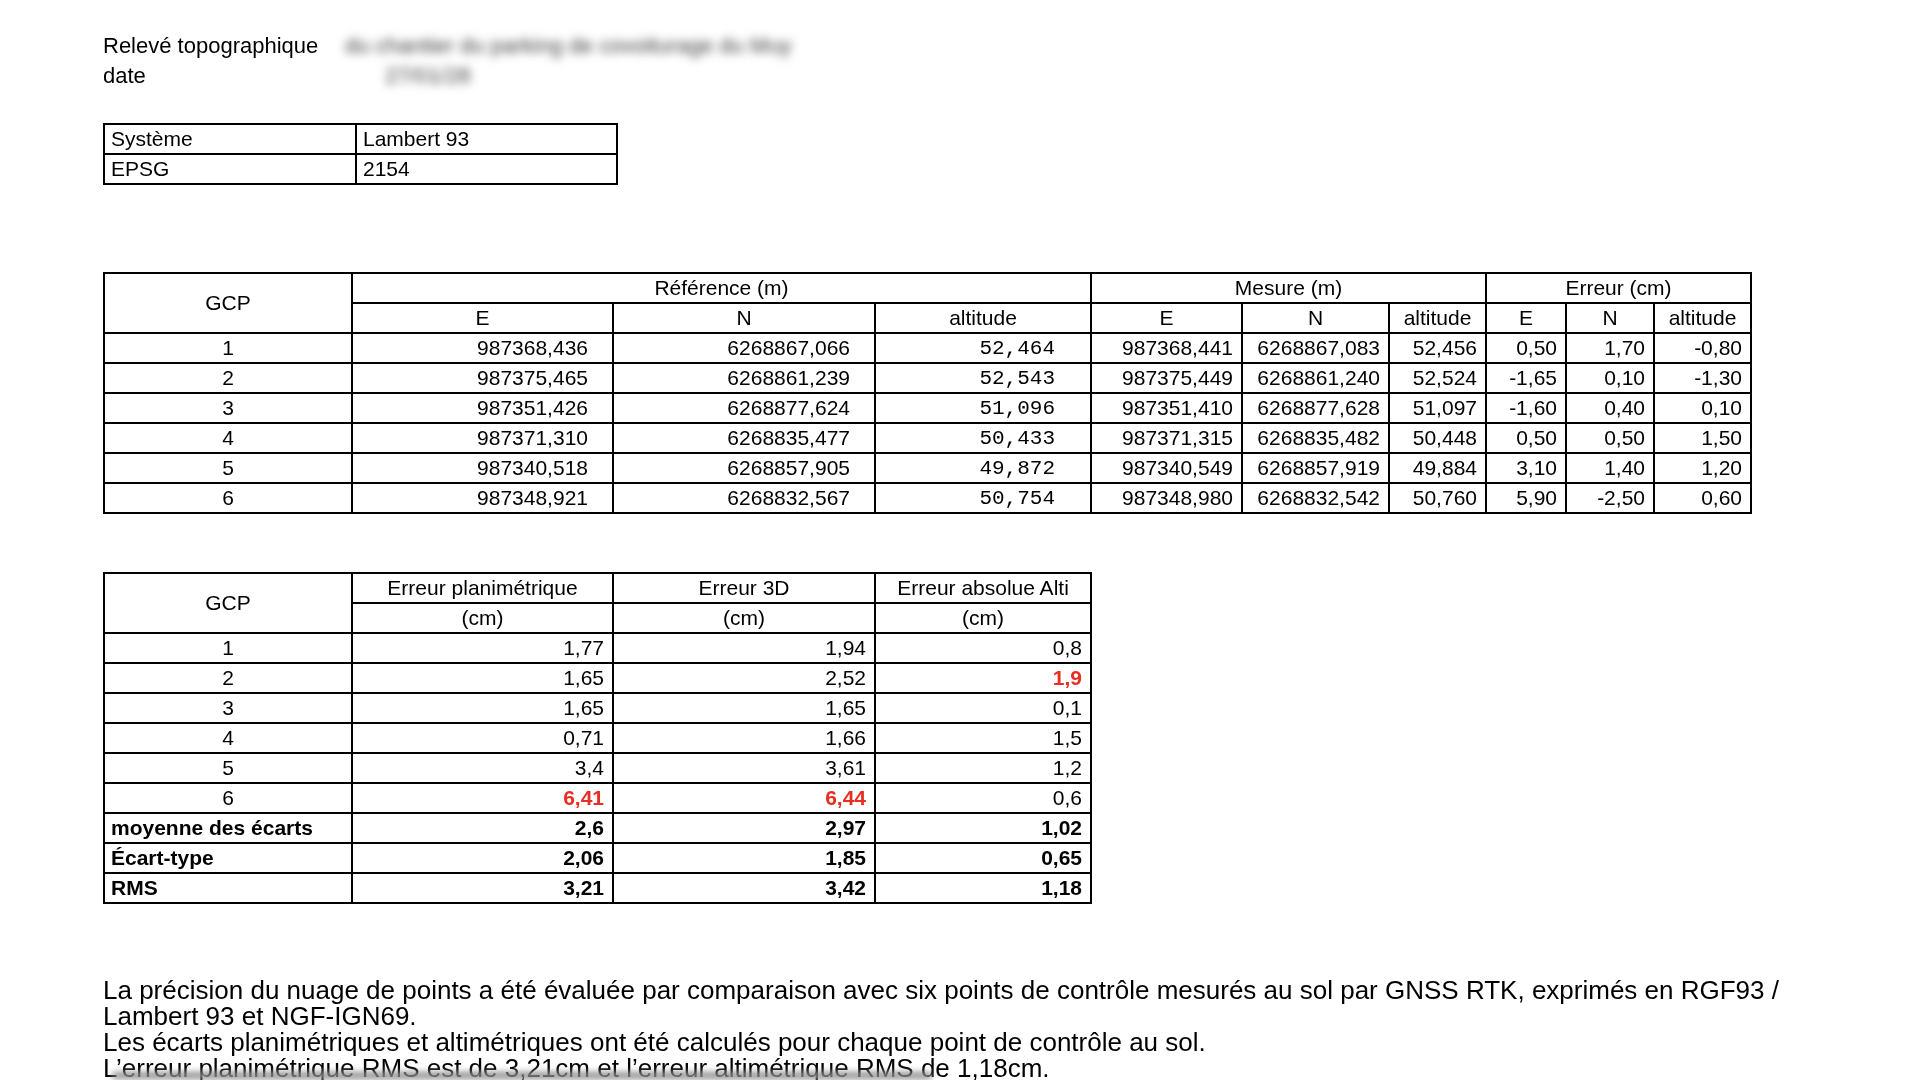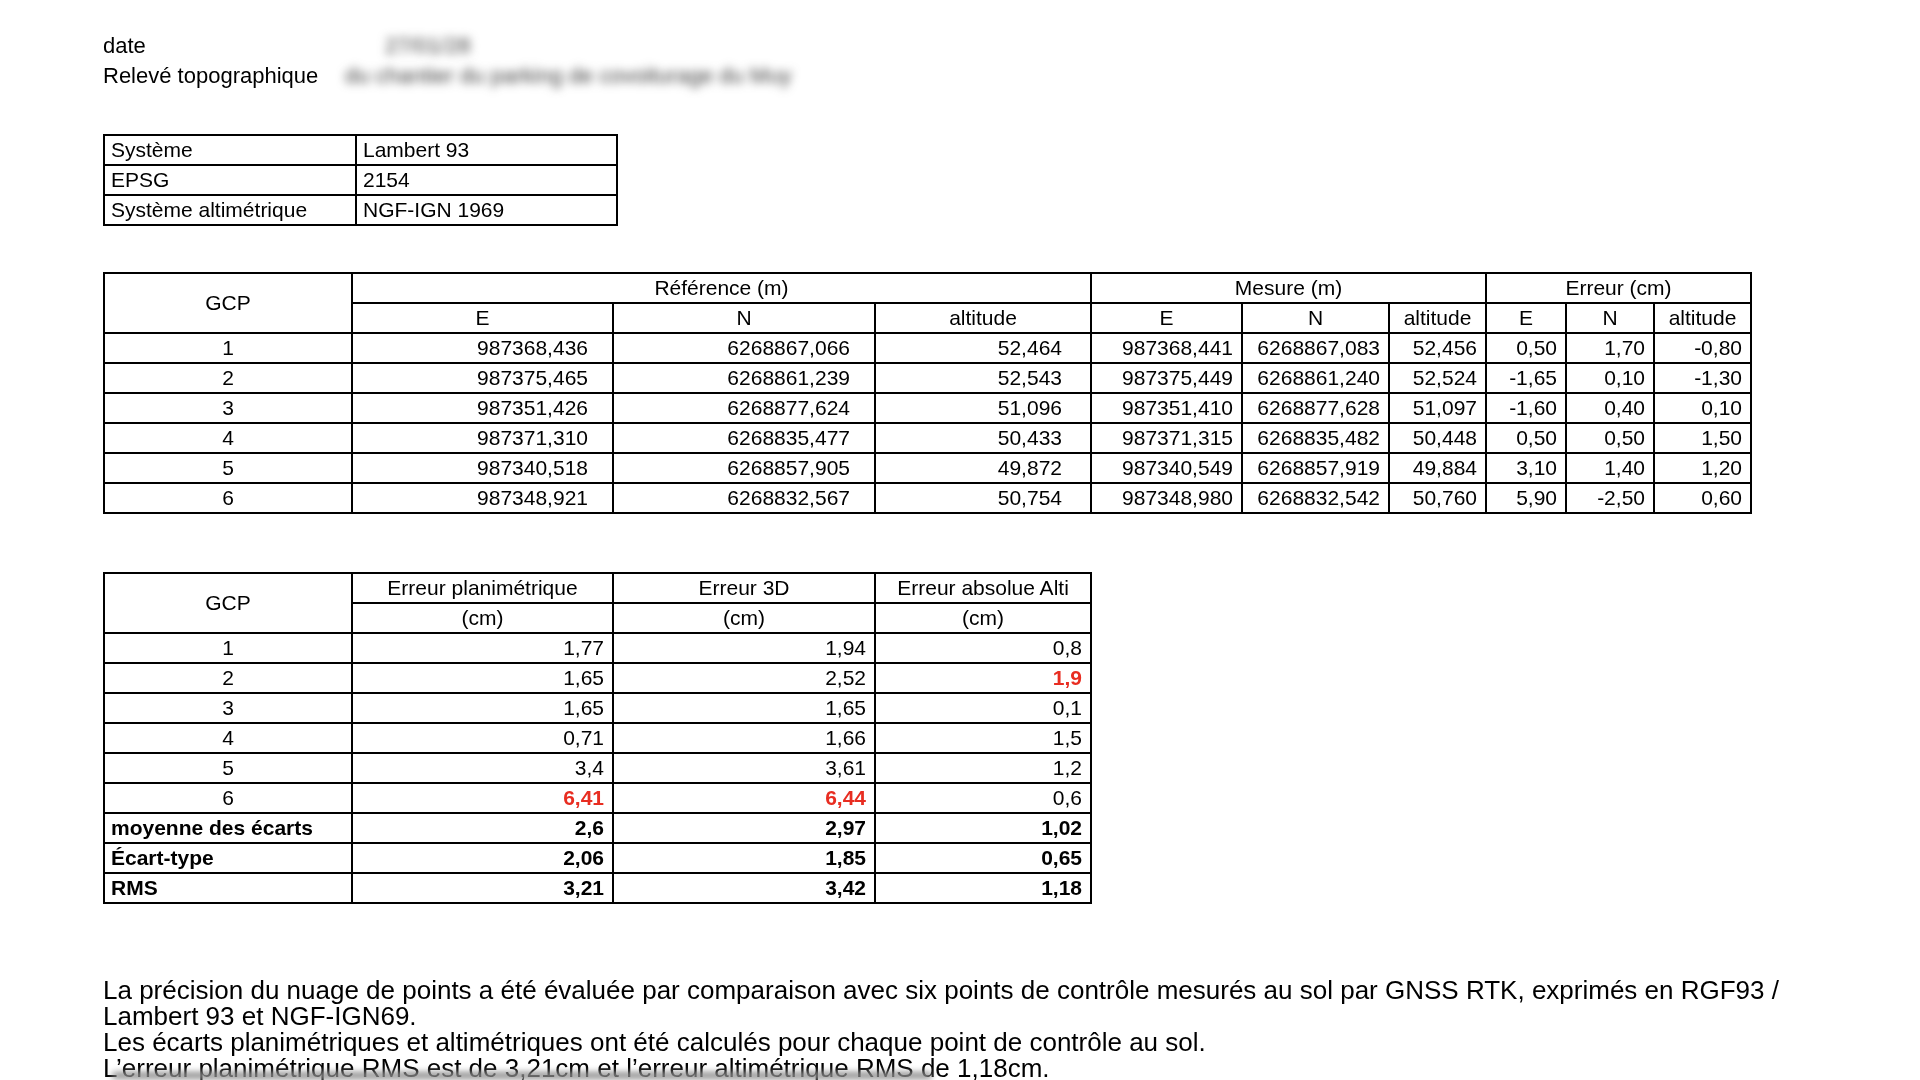--- a/index.html
+++ b/index.html
@@ -12,60 +12,56 @@
   table{border-collapse:collapse;table-layout:fixed;}
   td,th{
     border:2px solid #000;height:28px;font-size:21px;font-weight:normal;
     padding:0 4px;overflow:hidden;white-space:nowrap;background:#fff;
   }
   th{text-align:center;}
   .c-center{text-align:center;}
   .c-num{text-align:right;padding-right:8px;}
   .c-left{text-align:left;padding-left:6px;}
   .pad-ref{padding-right:24px;text-align:right;}
-  .pad-alt{padding-right:28px;}
+  .pad-alt{padding-right:35px;font-family:Liberation Mono, monospace;}
   .b{font-weight:bold;}
   .trow{font-size:22px;line-height:30px;display:flex;}
   .trow .tlabel{width:242px;flex:none;}
   .redact{filter:blur(5px);color:#3d3d3d;}
   .redact-date{margin-left:40px;}
   .notes{font-size:26px;line-height:26px;width:1690px;}
   .blur-strip{background:#8f8f8f;filter:blur(3px);border-radius:3px;}
 </style>
 </head>
 <body>
 
 <div class="abs" style="left:103px;top:31px;">
   <div class="trow">
+    <span class="tlabel">Relevé topographique</span>
+    <span class="redact">du chantier du parking de covoiturage du Muy</span>
+  </div>
+  <div class="trow">
     <span class="tlabel">date</span>
     <span class="redact redact-date">27/01/28</span>
   </div>
-  <div class="trow">
-    <span class="tlabel">Relevé topographique</span>
-    <span class="redact">du chantier du parking de covoiturage du Muy</span>
-  </div>
 </div>
 
-<table class="abs" style="left:103px;top:123px;margin-top:11px;">
+<table class="abs" style="left:103px;top:123px;">
   <colgroup>
       <col style="width:252px">
       <col style="width:261px">
     </colgroup>
   <tbody>
     <tr>
       <td class="c-left">Système</td>
       <td class="c-left">Lambert 93</td>
     </tr>
     <tr>
       <td class="c-left">EPSG</td>
       <td class="c-left">2154</td>
-    </tr>
-    <tr>
-      <td class="c-left">Système altimétrique</td>
-      <td class="c-left">NGF-IGN 1969</td>
     </tr>
   </tbody>
 </table>
 
 <table class="abs" style="left:103px;top:272px;">
   <colgroup>
     <col style="width:248px">
       <col style="width:261px">
       <col style="width:262px">
       <col style="width:216px">

